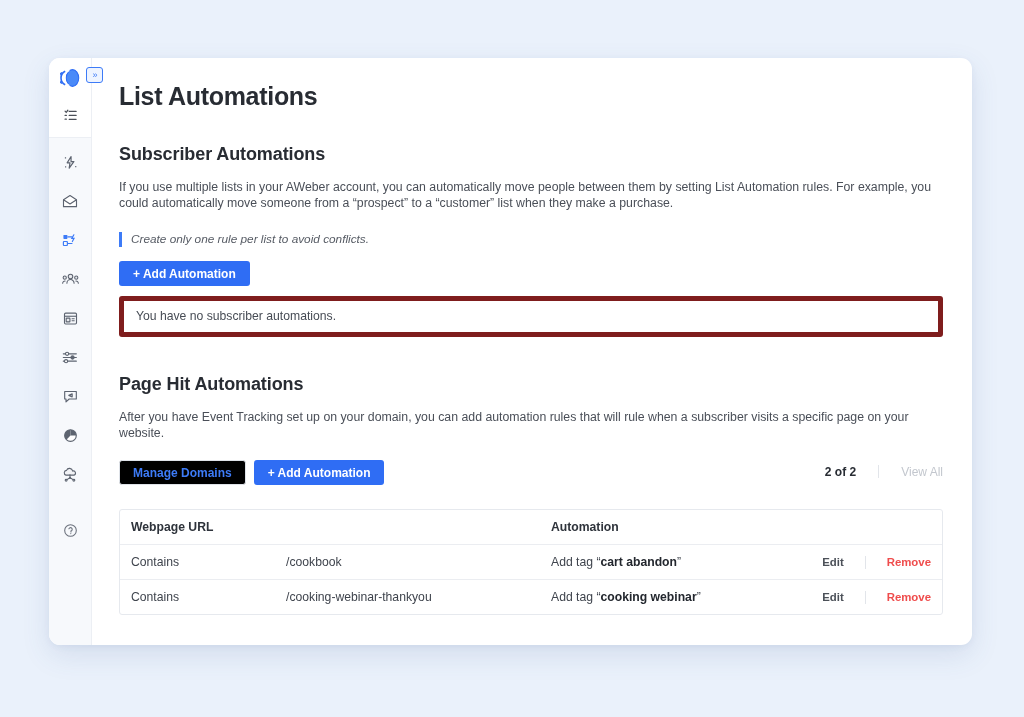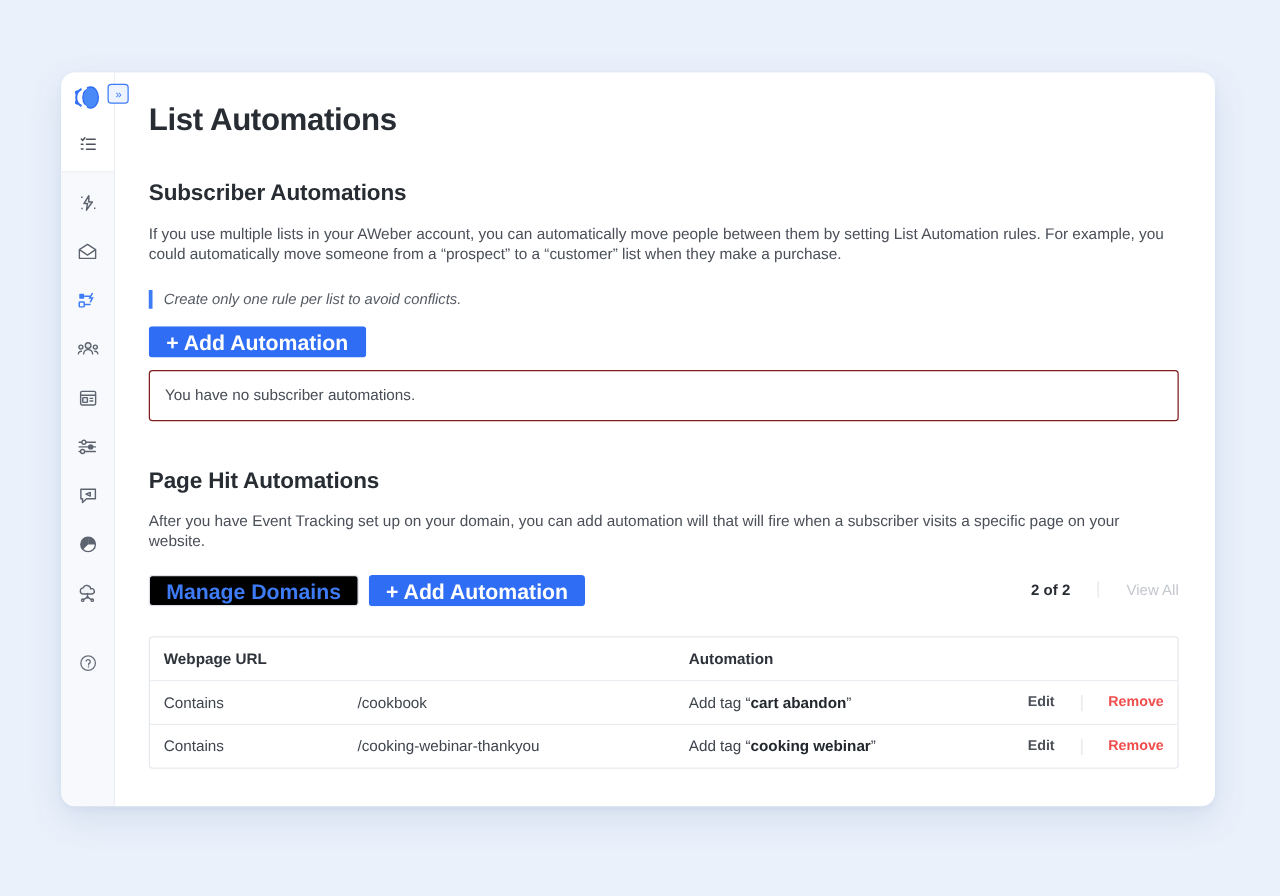--- a/index.html
+++ b/index.html
@@ -146,21 +146,21 @@
 
   
   .btn-row {
     display: flex;
     align-items: center;
     gap: 8px;
     margin-top: 14px;
   }
   .btn {
     font-family: "Liberation Sans", sans-serif;
-    font-size: 17px;
+    font-size: 12px;
     font-weight: bold;
     border-radius: 3px;
     padding: 0 13px;
     height: 25px;
     line-height: 25px;
     cursor: pointer;
     border: 1px solid transparent;
     white-space: nowrap;
   }
   .btn-primary {
@@ -169,21 +169,21 @@
   }
   .btn-secondary {
     background: #000000;
     color: #3d7bf7;
     border: 1px solid #dfe3e9;
   }
 
   
   .empty-panel {
     margin-top: 10px;
-    border: 1px solid #7f1d1d;
+    border: 5px solid #7f1d1d;
     border-radius: 3px;
     background: #ffffff;
     height: 41px;
     display: flex;
     align-items: center;
     padding-left: 12px;
     font-size: 12.2px;
     color: #474c55;
   }
 
@@ -410,21 +410,21 @@
 
       <div class="empty-panel">
         <span>You have no subscriber automations.</span>
       </div>
     </div>
 
     <div class="spacer-lg"></div>
 
     <div>
       <div class="section-title">Page Hit Automations</div>
-      <div class="section-desc">After you have Event Tracking set up on your domain, you can add automation will that will fire when a subscriber visits a specific page on your website.</div>
+      <div class="section-desc">After you have Event Tracking set up on your domain, you can add automation rules that will rule when a subscriber visits a specific page on your website.</div>
 
       <div class="toolbar">
         <div class="btn-row" style="margin-top:0">
           <button class="btn btn-secondary">Manage Domains</button>
           <button class="btn btn-primary">+ Add Automation</button>
         </div>
         <div class="toolbar-right">
           <span class="count-label">2 of 2</span>
           <span class="divider-v"></span>
           <span class="view-all">View All</span>

